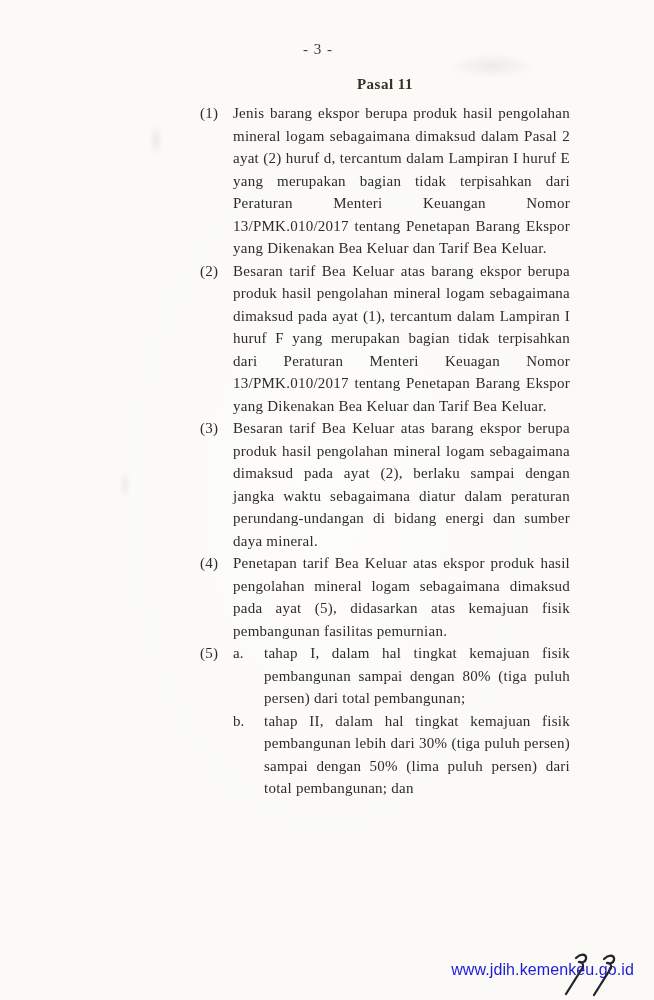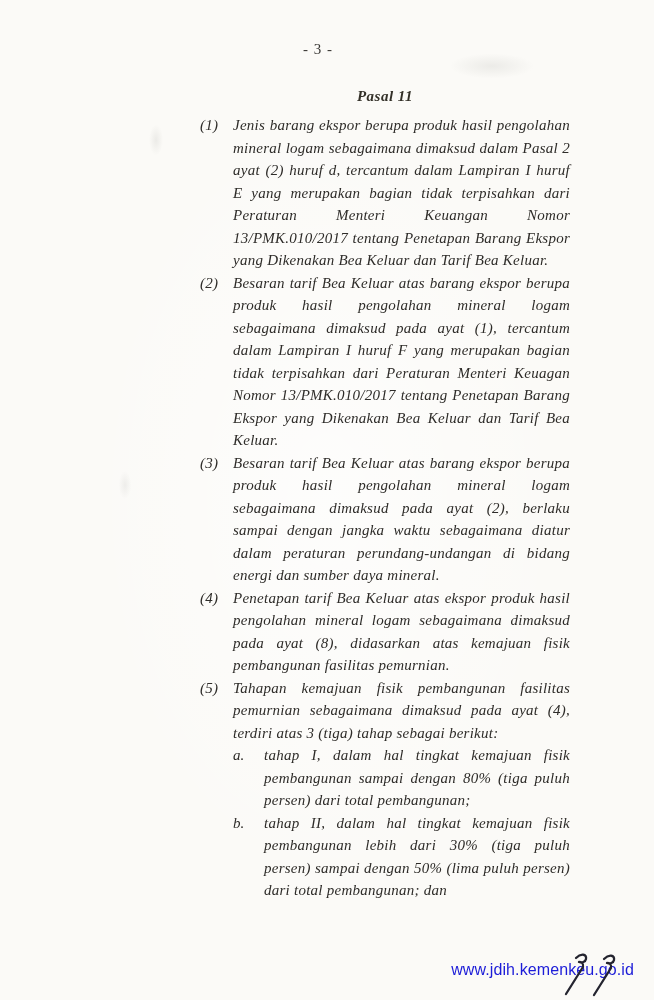--- a/index.html
+++ b/index.html
@@ -25,24 +25,23 @@
     top: 41px;
     left: 0;
     right: 18px;
     text-align: center;
     font-size: 15px;
     letter-spacing: 1px;
     color: #3a3835;
   }
   .content {
     position: absolute;
-    top: 88px;
+    top: 76px;
     left: 200px;
     width: 370px;
-    font-style: italic;
   }
   .article-heading {
     text-align: center;
     font-size: 15px;
     letter-spacing: 0.5px;
     margin: 0 0 9px 0;
     color: #333028;
   }
   .para {
     display: flex;
@@ -112,27 +111,26 @@
       </div>
       <div class="para">
         <span class="pnum">(3)</span>
         <div class="pbody">
           <p class="ptext">Besaran tarif Bea Keluar atas barang ekspor berupa produk hasil pengolahan mineral logam sebagaimana dimaksud pada ayat (2), berlaku sampai dengan jangka waktu sebagaimana diatur dalam peraturan perundang-undangan di bidang energi dan sumber daya mineral.</p>
         </div>
       </div>
       <div class="para">
         <span class="pnum">(4)</span>
         <div class="pbody">
-          <p class="ptext">Penetapan tarif Bea Keluar atas ekspor produk hasil pengolahan mineral logam sebagaimana dimaksud pada ayat (8), didasarkan atas kemajuan fisik pembangunan fasilitas pemurnian.</p>
+          <p class="ptext">Penetapan tarif Bea Keluar atas ekspor produk hasil pengolahan mineral logam sebagaimana dimaksud pada ayat (5), didasarkan atas kemajuan fisik pembangunan fasilitas pemurnian.</p>
         </div>
       </div>
       <div class="para">
         <span class="pnum">(5)</span>
         <div class="pbody">
-          <p class="ptext">Tahapan kemajuan fisik pembangunan fasilitas pemurnian sebagaimana dimaksud pada ayat (4), terdiri atas 3 (tiga) tahap sebagai berikut:</p>
           <div class="subitem">
             <span class="sletter">a.</span>
             <p class="stext">tahap I, dalam hal tingkat kemajuan fisik pembangunan sampai dengan 80% (tiga puluh persen) dari total pembangunan;</p>
           </div>
           <div class="subitem">
             <span class="sletter">b.</span>
             <p class="stext">tahap II, dalam hal tingkat kemajuan fisik pembangunan lebih dari 30% (tiga puluh persen) sampai dengan 50% (lima puluh persen) dari total pembangunan; dan</p>
           </div>
         </div>
       </div>

